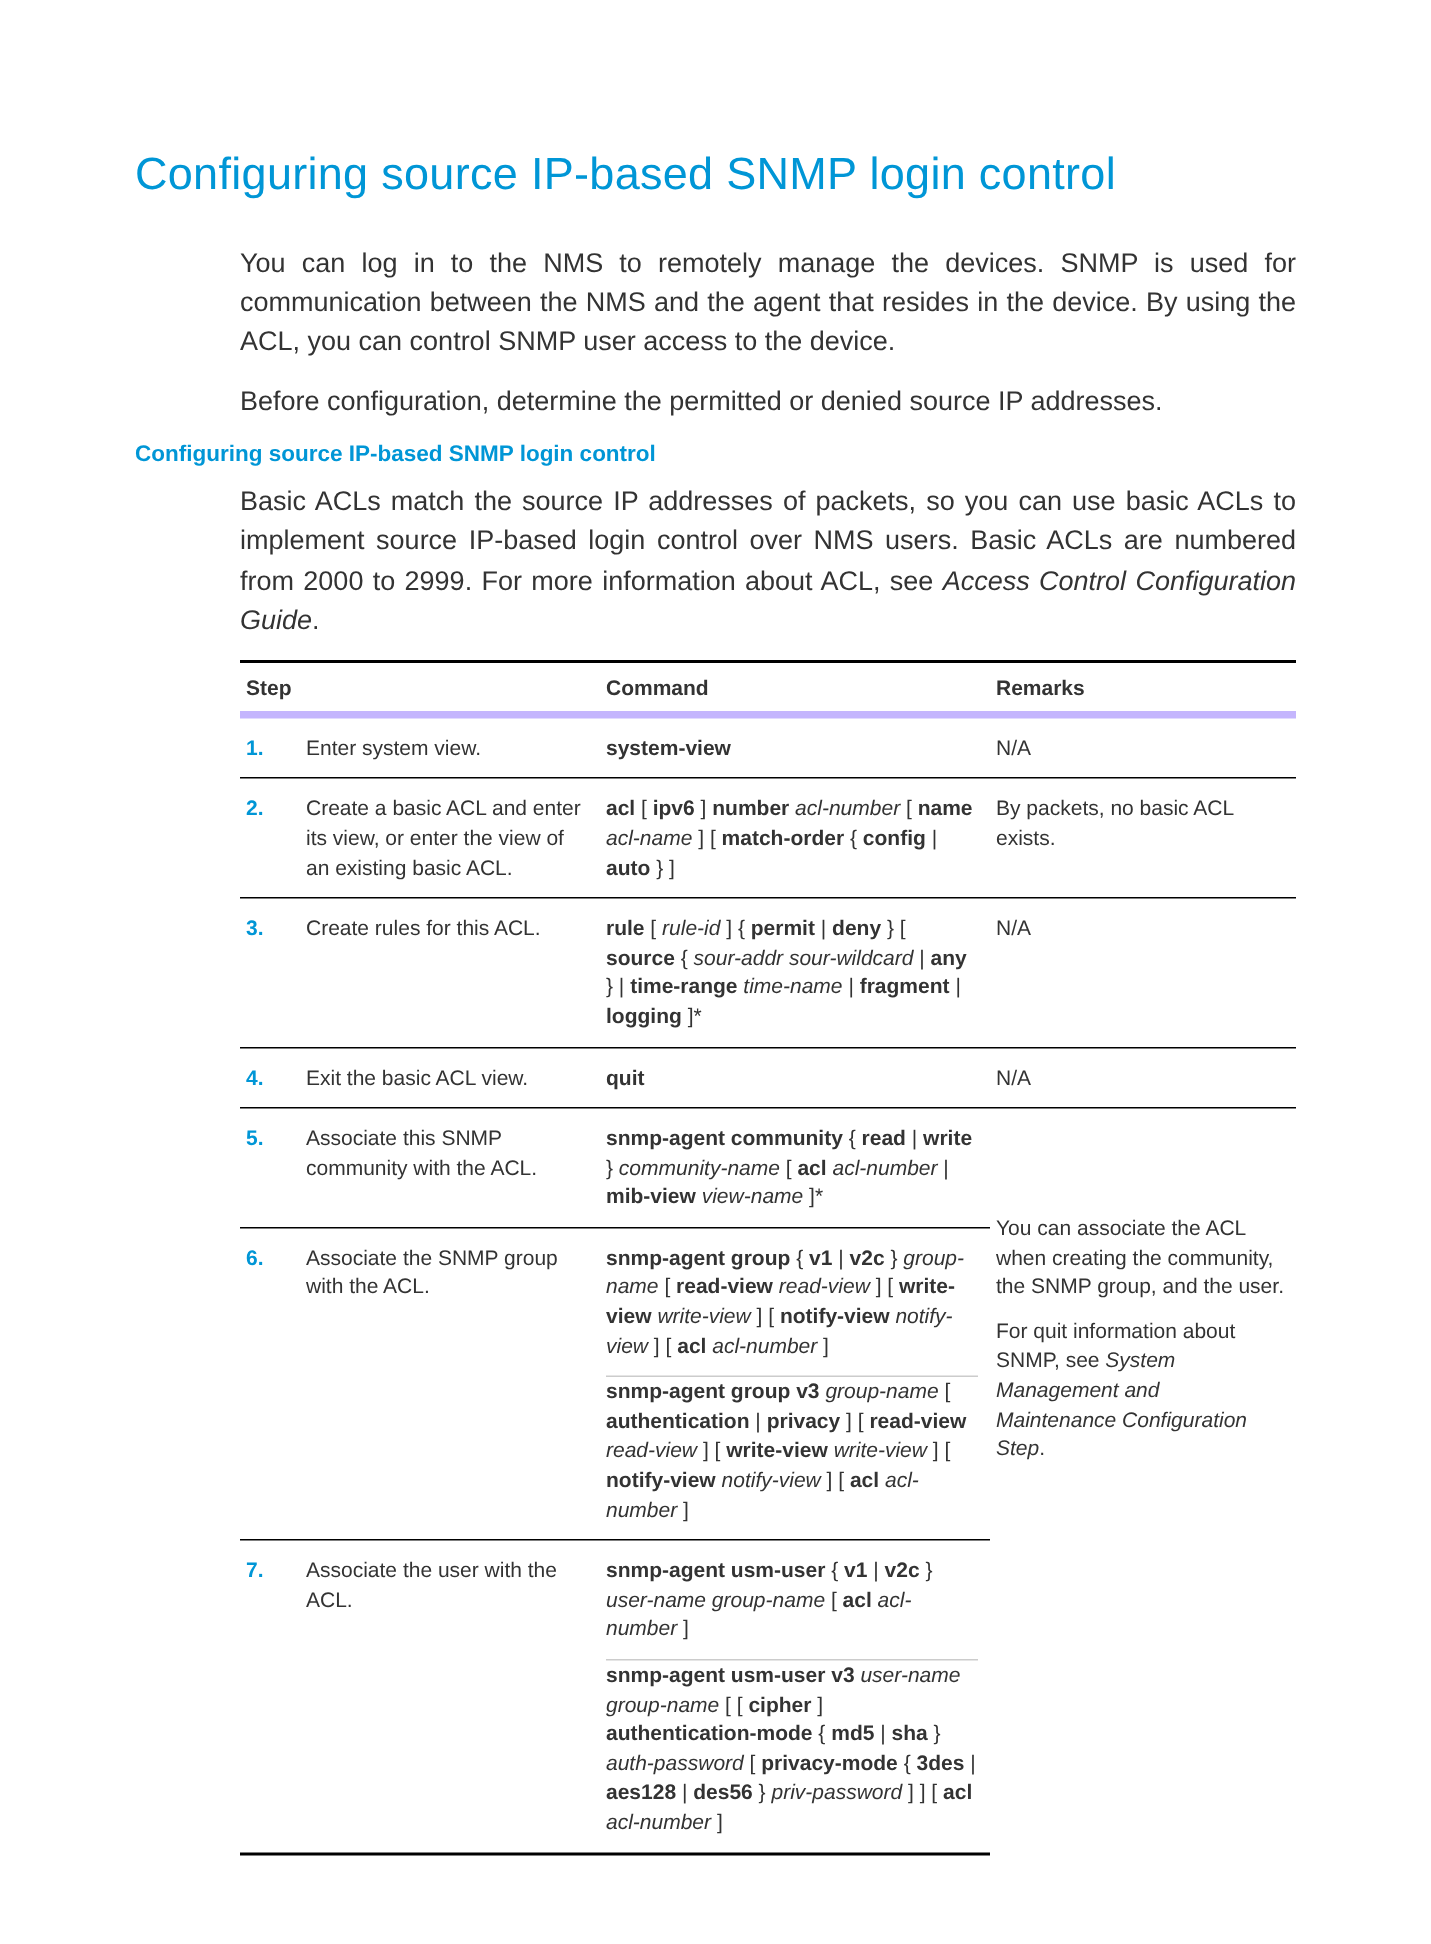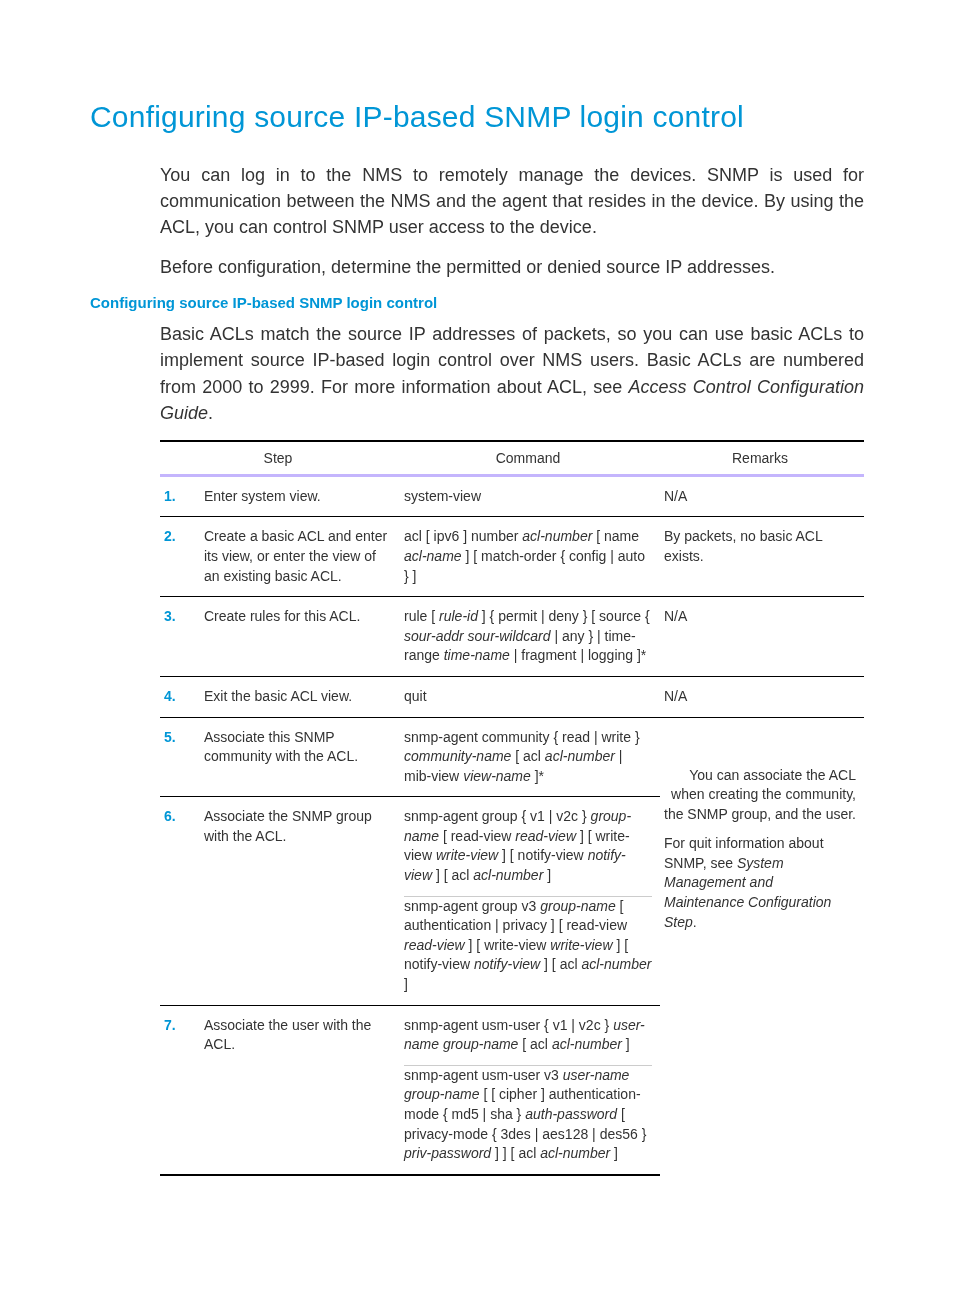--- a/index.html
+++ b/index.html
@@ -39,25 +39,25 @@
   .justify {
     text-align: justify;
   }
   table {
     border-collapse: collapse;
     width: 100%;
     margin-top: 8px;
     font-size: 14px;
   }
   th {
-    text-align: center;
-    font-weight: 400;
+    text-align: left;
+    font-weight: 700;
     padding: 8px 8px 8px 4px;
     border-top: 2px solid #000;
-    border-bottom: 3px solid #c4b5fd;
+    border-bottom: 5px solid #c4b5fd;
     vertical-align: top;
   }
   td {
     padding: 10px 8px 10px 4px;
     vertical-align: top;
     line-height: 1.4;
     font-weight: 300;
   }
   tr.section-border td {
     border-top: 1px solid #000;
@@ -67,21 +67,21 @@
   }
   .stepnum {
     color: #0096d6;
     font-weight: 600;
     width: 28px;
   }
   col.c1 { width: 36px; }
   col.c2 { width: 200px; }
   col.c3 { width: 260px; }
   col.c4 { width: auto; }
-  .b { font-weight: 400; }
+  .b { font-weight: 700; }
   .i { font-style: italic; }
   .inner-div {
     border-top: 1px solid #ccc;
     margin-top: 10px;
     padding-top: 0;
   }
 </style>
 </head>
 <body>
 
@@ -147,21 +147,21 @@
         <td>N/A</td>
       </tr>
 
       <tr class="section-border">
         <td class="stepnum">5.</td>
         <td>Associate this SNMP community with the ACL.</td>
         <td>
           <span class="b">snmp-agent community</span> { <span class="b">read</span> | <span class="b">write</span> } <span class="i">community-name</span> [ <span class="b">acl</span> <span class="i">acl-number</span> | <span class="b">mib-view</span> <span class="i">view-name</span> ]*
         </td>
         <td rowspan="3">
-          <div style="margin-top:38px;margin-bottom:10px;text-align:right;">You can associate the ACL when creating the community, the SNMP group, and the user.</div>
+          <div style="margin-top:60px;margin-bottom:10px;">You can associate the ACL when creating the community, the SNMP group, and the user.</div>
           <div>
             <span>For quit information about SNMP, see </span><span class="i">System Management and Maintenance Configuration Step</span><span>.</span>
           </div>
         </td>
       </tr>
 
       <tr class="section-border">
         <td class="stepnum">6.</td>
         <td>Associate the SNMP group with the ACL.</td>
         <td>

